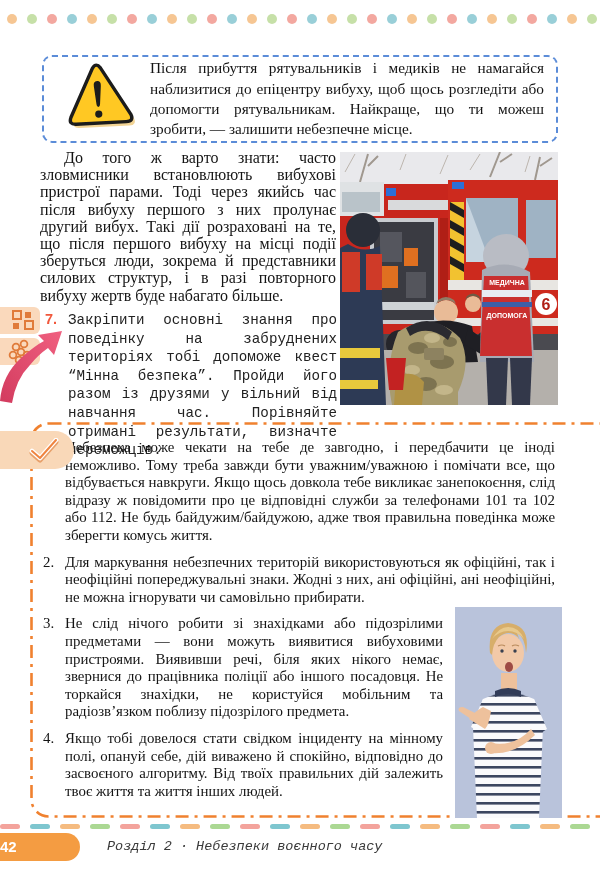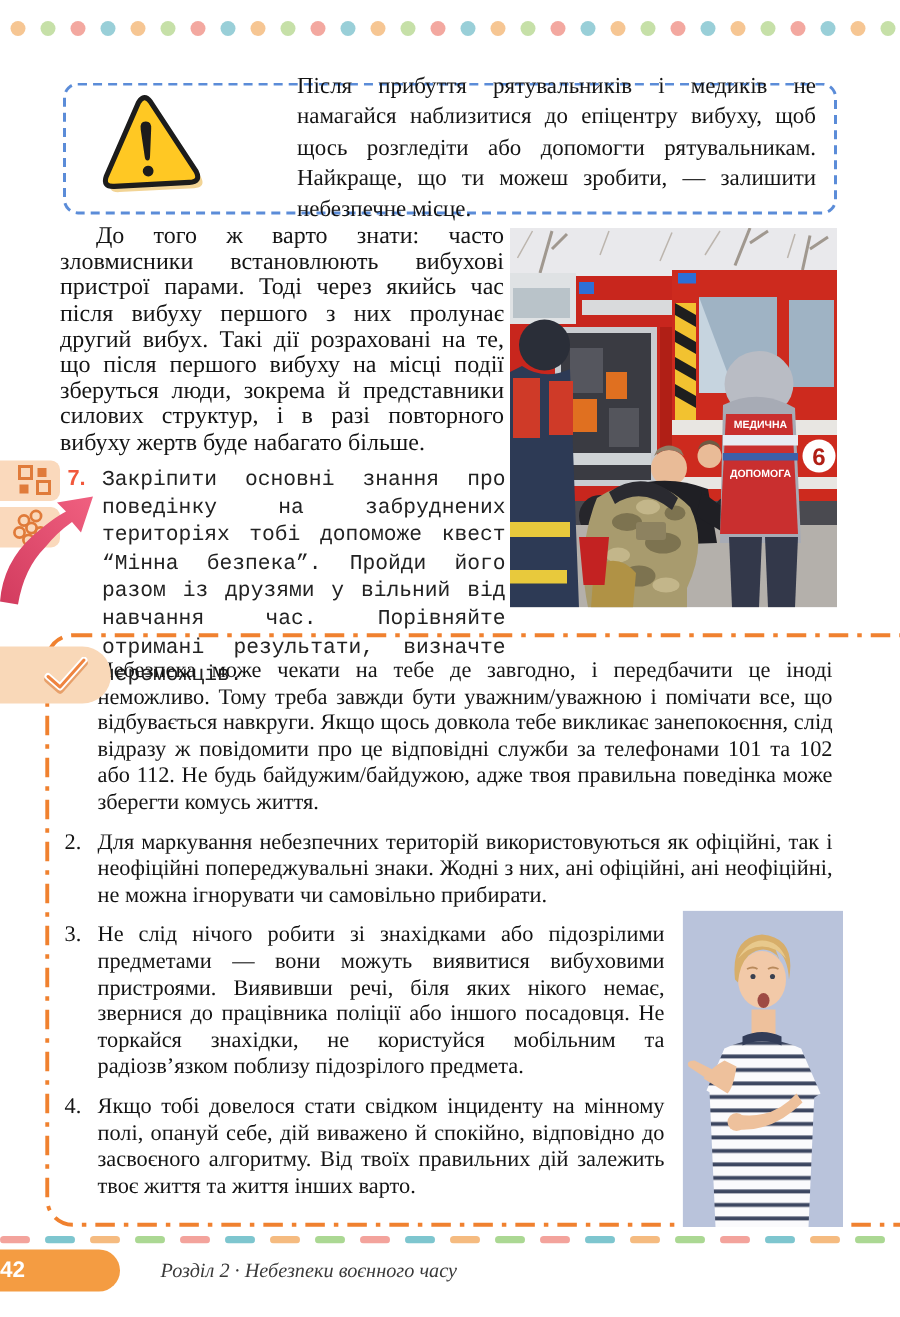--- a/index.html
+++ b/index.html
@@ -8,21 +8,21 @@
     background:#ffffff;font-family:"Liberation Serif",serif;color:#1d1d1f;
   }
   
   .dots-top{position:absolute;top:14px;left:7px;width:593px;display:flex;gap:10px;}
   .dots-top .dot{width:10px;height:10px;border-radius:50%;flex:0 0 auto;}
 
   
   .warning-box{
     position:absolute;left:42px;top:55px;width:512px;height:84px;
     border:2px dashed #5b8cd8;border-radius:10px;
-    display:flex;align-items:center;background:#fff;gap:48px;
+    display:flex;align-items:center;background:#fff;
   }
   .warning-icon{flex:0 0 auto;margin-left:18px;transform:rotate(-3deg);}
   .warning-text{
     margin:0 12px 0 14px;font-size:15.3px;line-height:20.4px;
     text-align:justify;color:#141414;
   }
 
   
   .intro{
     position:absolute;left:40px;top:149px;width:296px;
@@ -67,21 +67,21 @@
   .footer-dashes{position:absolute;left:0;top:824px;width:600px;display:flex;gap:10px;overflow:hidden;}
   .footer-dashes .dash{width:20px;height:5px;border-radius:3px;flex:0 0 auto;}
   .page-badge{
     position:absolute;left:0;top:833px;width:80px;height:28px;
     background:#f49c42;border-radius:0 14px 14px 0;
     font-family:"Liberation Sans",sans-serif;font-weight:bold;font-size:15px;
     color:#ffffff;text-align:left;line-height:28px;
   }
   .chapter{
     position:absolute;left:107px;top:839px;
-    font-family:Liberation Serif, serif;font-style:italic;
+    font-family:Liberation Mono, monospace;font-style:italic;
     font-size:13.5px;color:#3a3a3a;
   }
 </style>
 </head>
 <body>
 
 <div class="dots-top">
     <span class="dot" style="background: rgb(246, 198, 147);"></span>
     <span class="dot" style="background: rgb(198, 224, 168);"></span>
     <span class="dot" style="background: rgb(243, 168, 160);"></span>
@@ -286,21 +286,21 @@
     <li>
       <span class="num">2.</span>
       <span>Для маркування небезпечних територій використовуються як офіційні, так і неофіційні попереджувальні знаки. Жодні з них, ані офіційні, ані неофіційні, не можна ігнорувати чи самовільно прибирати.</span>
     </li>
     <li class="narrow">
       <span class="num">3.</span>
       <span>Не слід нічого робити зі знахідками або підозрілими предметами — вони можуть виявитися вибуховими пристроями. Виявивши речі, біля яких нікого немає, звернися до працівника поліції або іншого посадовця. Не торкайся знахідки, не користуйся мобільним та радіозв’язком поблизу підозрілого предмета.</span>
     </li>
     <li class="narrow">
       <span class="num">4.</span>
-      <span>Якщо тобі довелося стати свідком інциденту на мінному полі, опануй себе, дій виважено й спокійно, відповідно до засвоєного алгоритму. Від твоїх правильних дій залежить твоє життя та життя інших варто.</span>
+      <span>Якщо тобі довелося стати свідком інциденту на мінному полі, опануй себе, дій виважено й спокійно, відповідно до засвоєного алгоритму. Від твоїх правильних дій залежить твоє життя та життя інших людей.</span>
     </li>
   </ol>
 
   <div class="photo2">
     <svg width="107" height="211" viewBox="0 0 107 211">
       <rect width="107" height="211" fill="#b9c3db"></rect>
 
       <rect x="46" y="66" width="16" height="18" fill="#eec19c"></rect>
 
       <ellipse cx="53" cy="46" rx="16" ry="19" fill="#f2c9a8"></ellipse>

